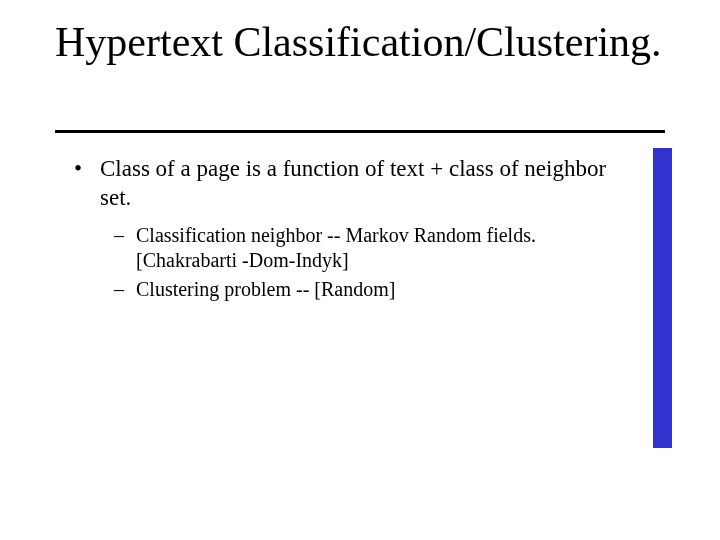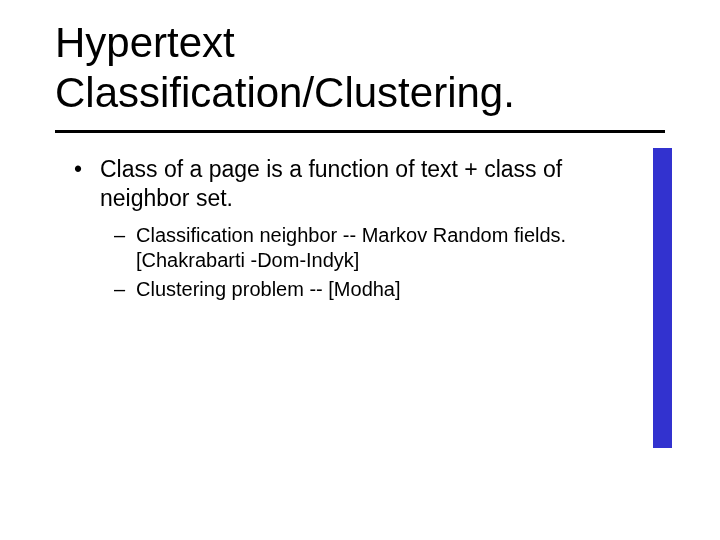--- a/index.html
+++ b/index.html
@@ -10,20 +10,21 @@
     background: #ffffff;
     font-family: Arial, Helvetica, sans-serif;
     color: #000;
     overflow: hidden;
   }
   .slide {
     position: relative;
     width: 720px;
     height: 540px;
     box-sizing: border-box;
+    font-family: Liberation Serif, serif;
   }
   .title-wrap {
     position: absolute;
     left: 55px;
     top: 18px;
     right: 55px;
   }
   .title {
     font-size: 42px;
     line-height: 1.18;
@@ -98,20 +99,20 @@
       <div class="bullet">•</div>
       <div class="text">Class of a page is a function of text + class of neighbor set.</div>
     </div>
     <div class="lvl2-group">
       <div class="lvl2">
         <div class="bullet">–</div>
         <div class="text">Classification neighbor -- Markov Random fields. [Chakrabarti -Dom-Indyk]</div>
       </div>
       <div class="lvl2">
         <div class="bullet">–</div>
-        <div class="text">Clustering problem -- [Modha]</div>
+        <div class="text">Clustering problem -- [Random]</div>
       </div>
     </div>
   </div>
 
   <div class="accent-bar"></div>
 
 </div>
 
 </body></html>

